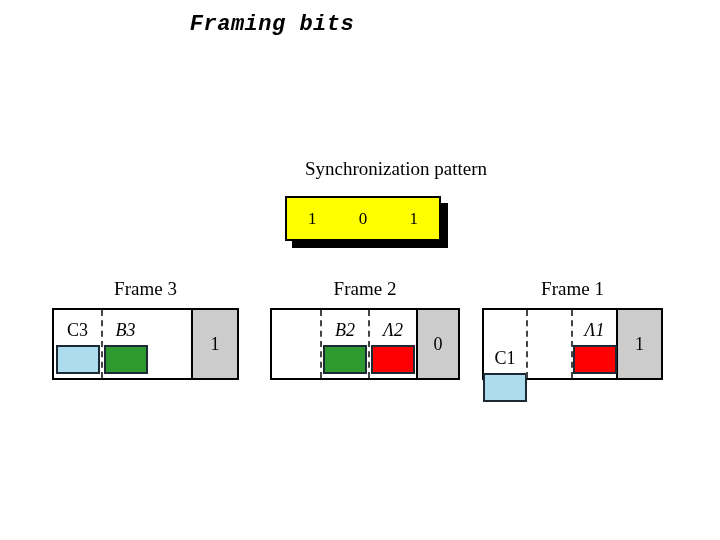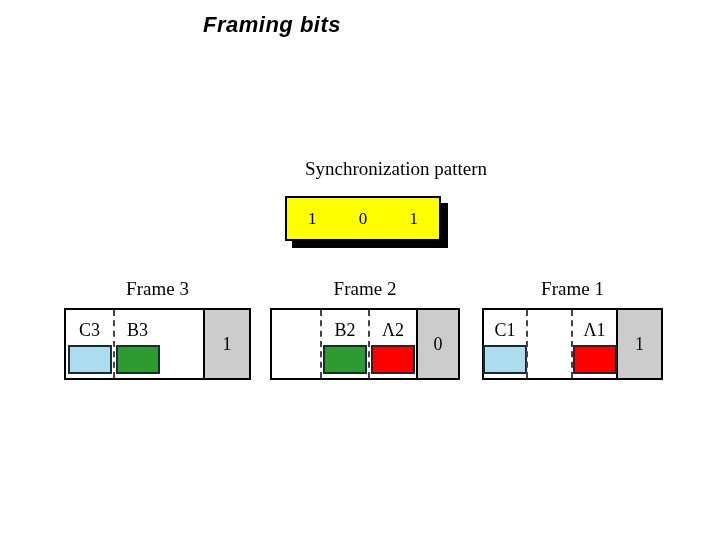--- a/index.html
+++ b/index.html
@@ -17,21 +17,21 @@
     color: #000000;
   }
 
   
   .slide-title {
     position: absolute;
     left: 0;
     top: 12px;
     width: 720px;
     text-align: center;
-    font-family: Liberation Sans, sans-serif;
+    font-family: Liberation Mono, monospace;
     font-weight: bold;
     font-style: italic;
     font-size: 22px;
     letter-spacing: 0.5px;
     white-space: nowrap;
   }
   
   .slide-title-inner {
     display: inline-block;
     transform: translateX(-88px);
@@ -118,20 +118,21 @@
     height: 100%;
     box-sizing: border-box;
     display: flex;
     flex-direction: column;
     align-items: center;
     justify-content: flex-start;
     padding-top: 11px;
   }
   .cell + .cell {
     border-left: 2px dashed #444444;
+    font-style: italic;
   }
   .cell-label {
     font-size: 18px;
     line-height: 1.05;
     height: 22px;
     white-space: nowrap;
   }
   .swatch {
     width: 44px;
     height: 29px;
@@ -168,21 +169,21 @@
 
   <div class="sync-wrap">
     <div class="sync-shadow" style="background: rgb(0, 0, 0);"></div>
     <div class="sync-box" style="background: rgb(255, 255, 0); border-color: rgb(0, 0, 0);">
       <span class="sync-bit">1</span>
       <span class="sync-bit">0</span>
       <span class="sync-bit">1</span>
     </div>
   </div>
 
-  <div class="frame" style="left:64px; width:187px;">
+  <div class="frame" style="left:52px; width:187px;">
     <div class="frame-title">Frame 3</div>
     <div class="frame-body">
       <div class="cells">
         <div class="cell" style="width:47px;">
           <span class="cell-label">C3</span>
           <span class="swatch" id="sw30" style="background: rgb(174, 220, 239); border-color: rgb(29, 42, 51);"></span>
         </div>
         <div class="cell" style="width: 47px; border-left-color: rgb(68, 68, 68);">
           <span class="cell-label">B3</span>
           <span class="swatch" id="sw31" style="background: rgb(46, 155, 49); border-color: rgb(29, 42, 51);"></span>
@@ -210,21 +211,21 @@
         </div>
       </div>
       <div class="bit-cell" style="background: rgb(204, 204, 204);">0</div>
     </div>
   </div>
 
   <div class="frame" style="left:482px; width:181px;">
     <div class="frame-title">Frame 1</div>
     <div class="frame-body">
       <div class="cells">
-        <div class="cell" style="width:42px;">
+        <div class="cell" style="width:42px;margin-top:28px;">
           <span class="cell-label">C1</span>
           <span class="swatch" id="sw10" style="background: rgb(174, 220, 239); border-color: rgb(29, 42, 51);"></span>
         </div>
         <div class="cell" style="width: 45px; border-left-color: rgb(68, 68, 68);">
           <span class="cell-label blank"></span>
           <span class="swatch blank" id="sw11" style="visibility: hidden;"></span>
         </div>
         <div class="cell" style="width: 45px; border-left-color: rgb(68, 68, 68);">
           <span class="cell-label">Λ1</span>
           <span class="swatch" id="sw12" style="background: rgb(255, 0, 0); border-color: rgb(29, 42, 51);"></span>

